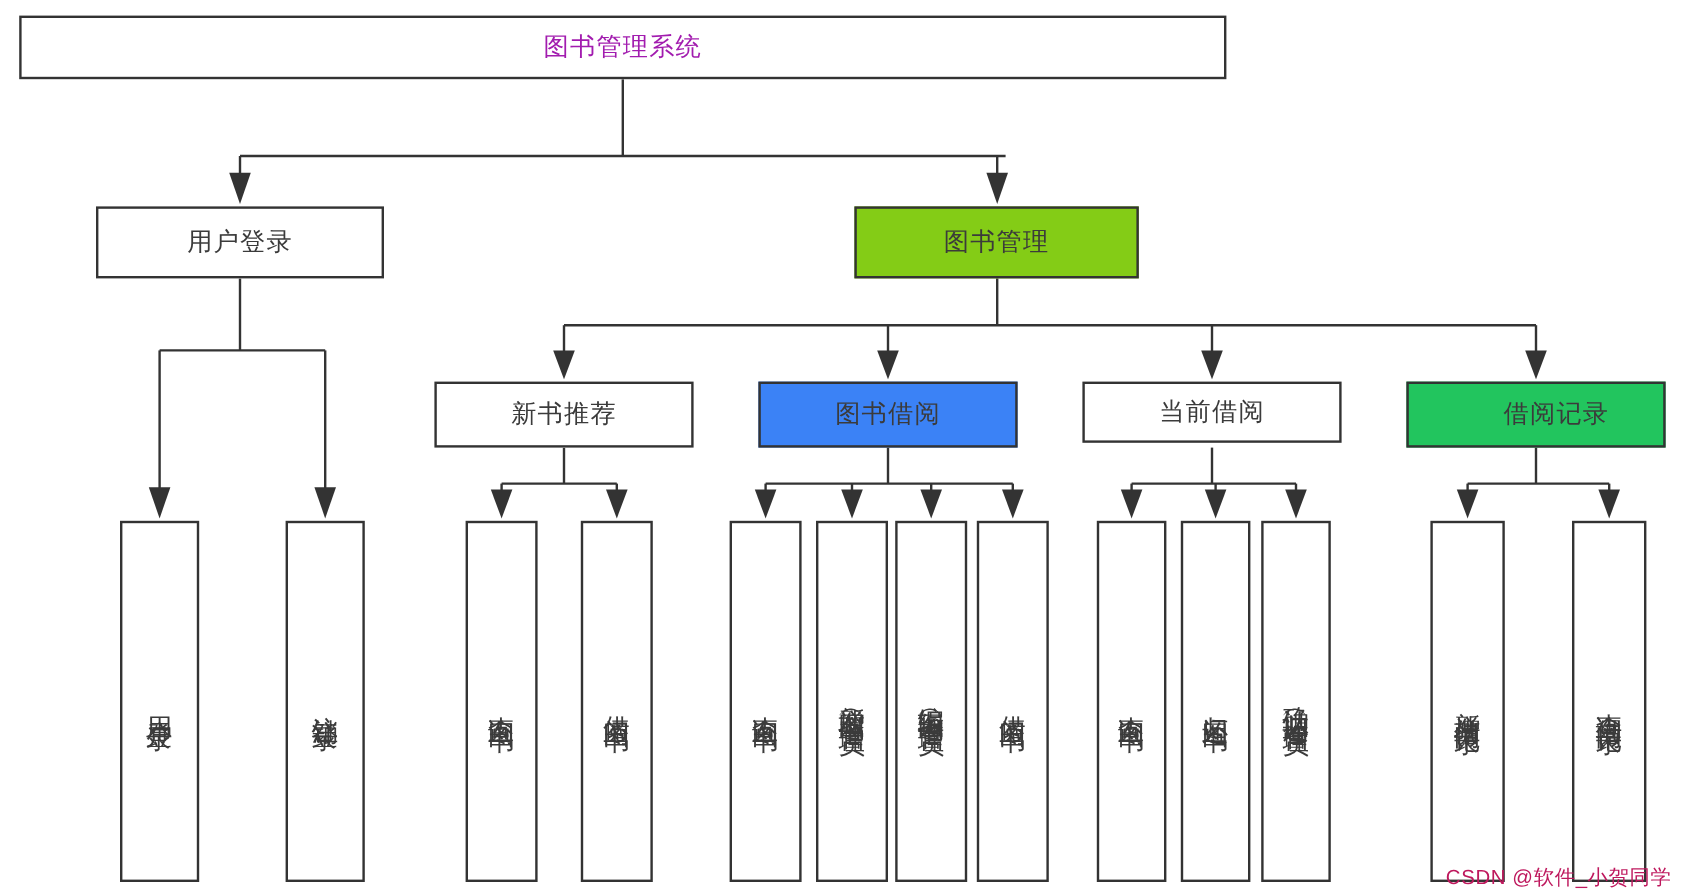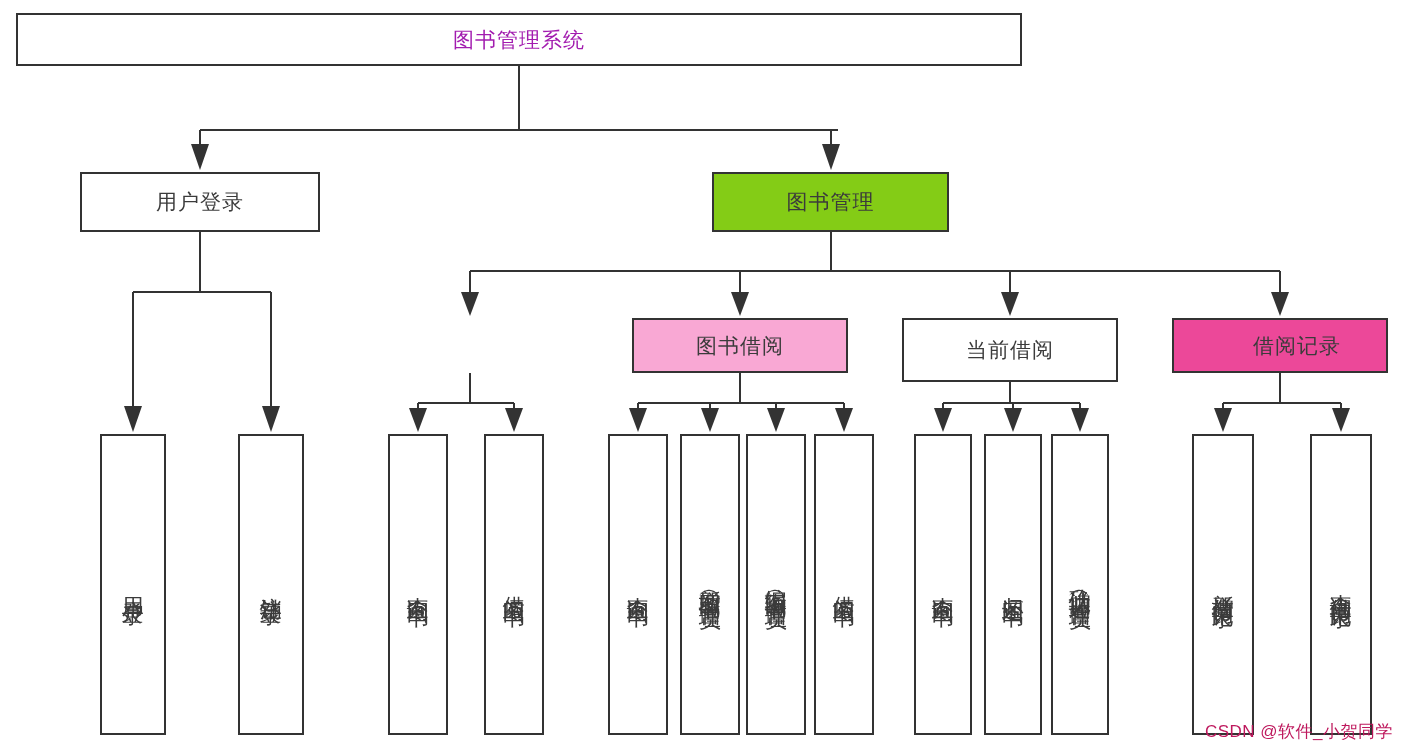--- a/index.html
+++ b/index.html
@@ -150,23 +150,24 @@
       <path d="M 1341 403 L 1341 410" stroke="#333333" stroke-width="2"></path>
       <polygon points="1332,408 1350,408 1341,432" fill="#333333"></polygon>
     </g>
   </svg>
 
   <div class="node node-horizontal" style="left: 16px; top: 13px; width: 1006px; height: 53px; border-color: rgb(51, 51, 51); background: rgb(255, 255, 255); color: #a21caf;">图书管理系统</div>
 
   <div class="node node-horizontal" style="left: 80px; top: 172px; width: 240px; height: 60px; border-color: rgb(51, 51, 51); background: rgb(255, 255, 255); color: rgb(59, 59, 59);">用户登录</div>
   <div class="node node-horizontal" style="left: 712px; top: 172px; width: 237px; height: 60px; border-color: rgb(51, 51, 51); background: #84cc16; color: rgb(59, 59, 59);">图书管理</div>
 
-  <div class="node node-horizontal" style="left: 632px; top: 318px; width: 216px; height: 55px; border-color: rgb(51, 51, 51); background: #f9a8d4; color: rgb(59, 59, 59);">图书借阅</div>
-  <div class="node node-horizontal" style="left: 902px; top: 318px; width: 216px; height: 64px; border-color: rgb(51, 51, 51); background: rgb(255, 255, 255); color: rgb(59, 59, 59);">当前借阅</div>
-  <div class="node node-horizontal" style="left: 1172px; top: 318px; width: 216px; height: 55px; border-color: rgb(51, 51, 51); background: #ec4899; color: rgb(59, 59, 59); padding-left: 34px;">借阅记录</div>
+  <div class="node node-horizontal" style="left: 362px; top: 318px; width: 216px; height: 55px; border-color: rgb(51, 51, 51); background: rgb(255, 255, 255); color: rgb(59, 59, 59);">新书推荐</div>
+  <div class="node node-horizontal" style="left: 632px; top: 318px; width: 216px; height: 55px; border-color: rgb(51, 51, 51); background: #3b82f6; color: rgb(59, 59, 59);">图书借阅</div>
+  <div class="node node-horizontal" style="left: 902px; top: 318px; width: 216px; height: 51px; border-color: rgb(51, 51, 51); background: rgb(255, 255, 255); color: rgb(59, 59, 59);">当前借阅</div>
+  <div class="node node-horizontal" style="left: 1172px; top: 318px; width: 216px; height: 55px; border-color: rgb(51, 51, 51); background: #22c55e; color: rgb(59, 59, 59); padding-left: 34px;">借阅记录</div>
 
   <div class="node node-leaf" style="left: 100px; top: 434px; width: 66px; height: 301px; border-color: rgb(51, 51, 51); background: rgb(255, 255, 255); color: rgb(59, 59, 59);">用户登录</div>
   <div class="node node-leaf" style="left: 238px; top: 434px; width: 66px; height: 301px; border-color: rgb(51, 51, 51); background: rgb(255, 255, 255); color: rgb(59, 59, 59);">注销登录</div>
   <div class="node node-leaf" style="left: 388px; top: 434px; width: 60px; height: 301px; border-color: rgb(51, 51, 51); background: rgb(255, 255, 255); color: rgb(59, 59, 59);">查询图书</div>
   <div class="node node-leaf" style="left: 484px; top: 434px; width: 60px; height: 301px; border-color: rgb(51, 51, 51); background: rgb(255, 255, 255); color: rgb(59, 59, 59);">借阅图书</div>
   <div class="node node-leaf" style="left: 608px; top: 434px; width: 60px; height: 301px; border-color: rgb(51, 51, 51); background: rgb(255, 255, 255); color: rgb(59, 59, 59);">查询图书</div>
   <div class="node node-leaf" style="left: 680px; top: 434px; width: 60px; height: 301px; border-color: rgb(51, 51, 51); background: rgb(255, 255, 255); color: rgb(59, 59, 59);">新增图书（管理员）</div>
   <div class="node node-leaf" style="left: 746px; top: 434px; width: 60px; height: 301px; border-color: rgb(51, 51, 51); background: rgb(255, 255, 255); color: rgb(59, 59, 59);">编辑图书（管理员）</div>
   <div class="node node-leaf" style="left: 814px; top: 434px; width: 60px; height: 301px; border-color: rgb(51, 51, 51); background: rgb(255, 255, 255); color: rgb(59, 59, 59);">借阅图书</div>
   <div class="node node-leaf" style="left: 914px; top: 434px; width: 58px; height: 301px; border-color: rgb(51, 51, 51); background: rgb(255, 255, 255); color: rgb(59, 59, 59);">查询图书</div>

